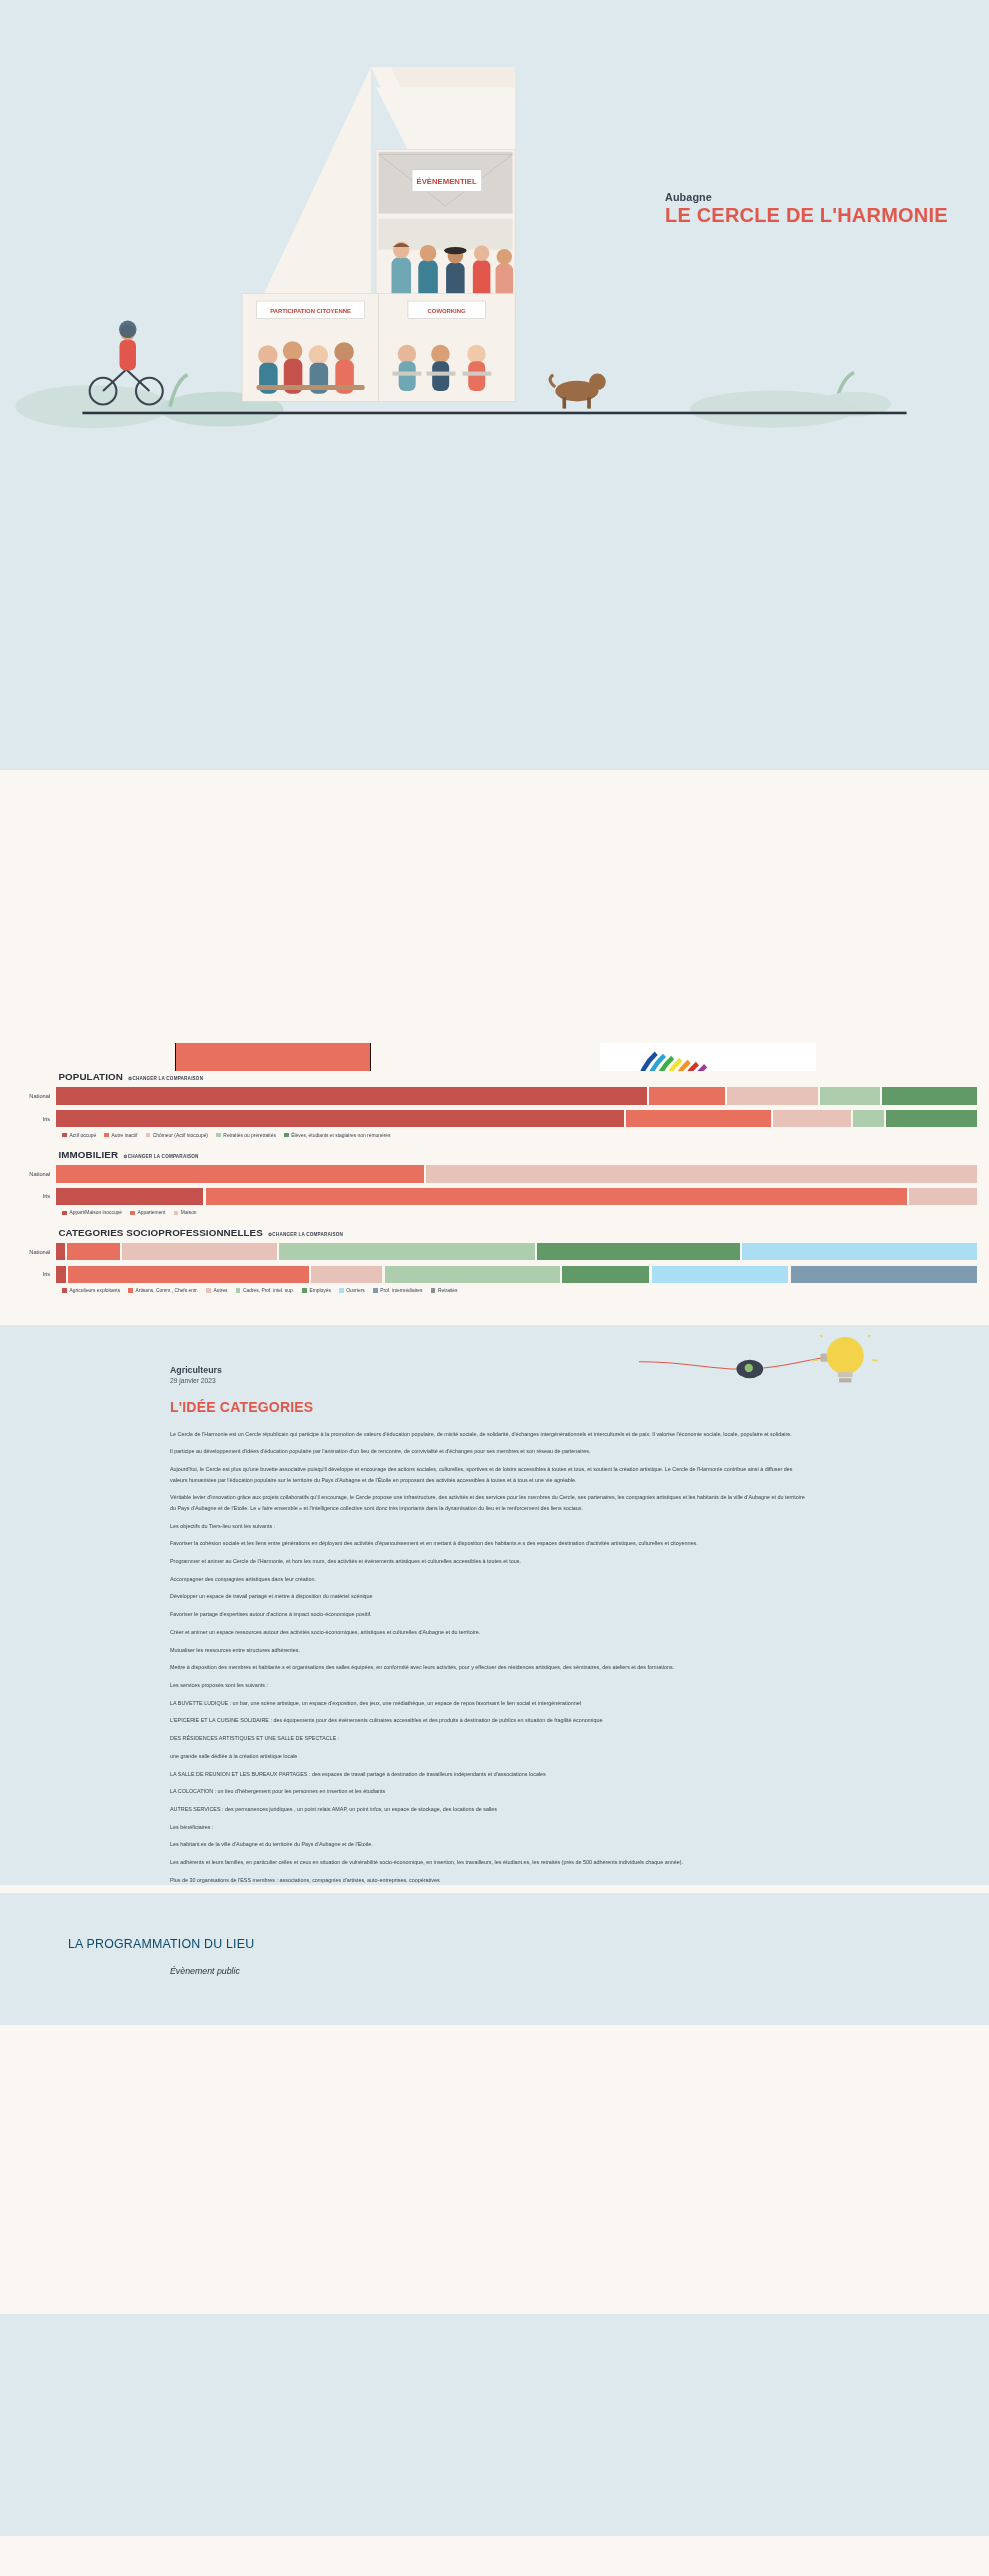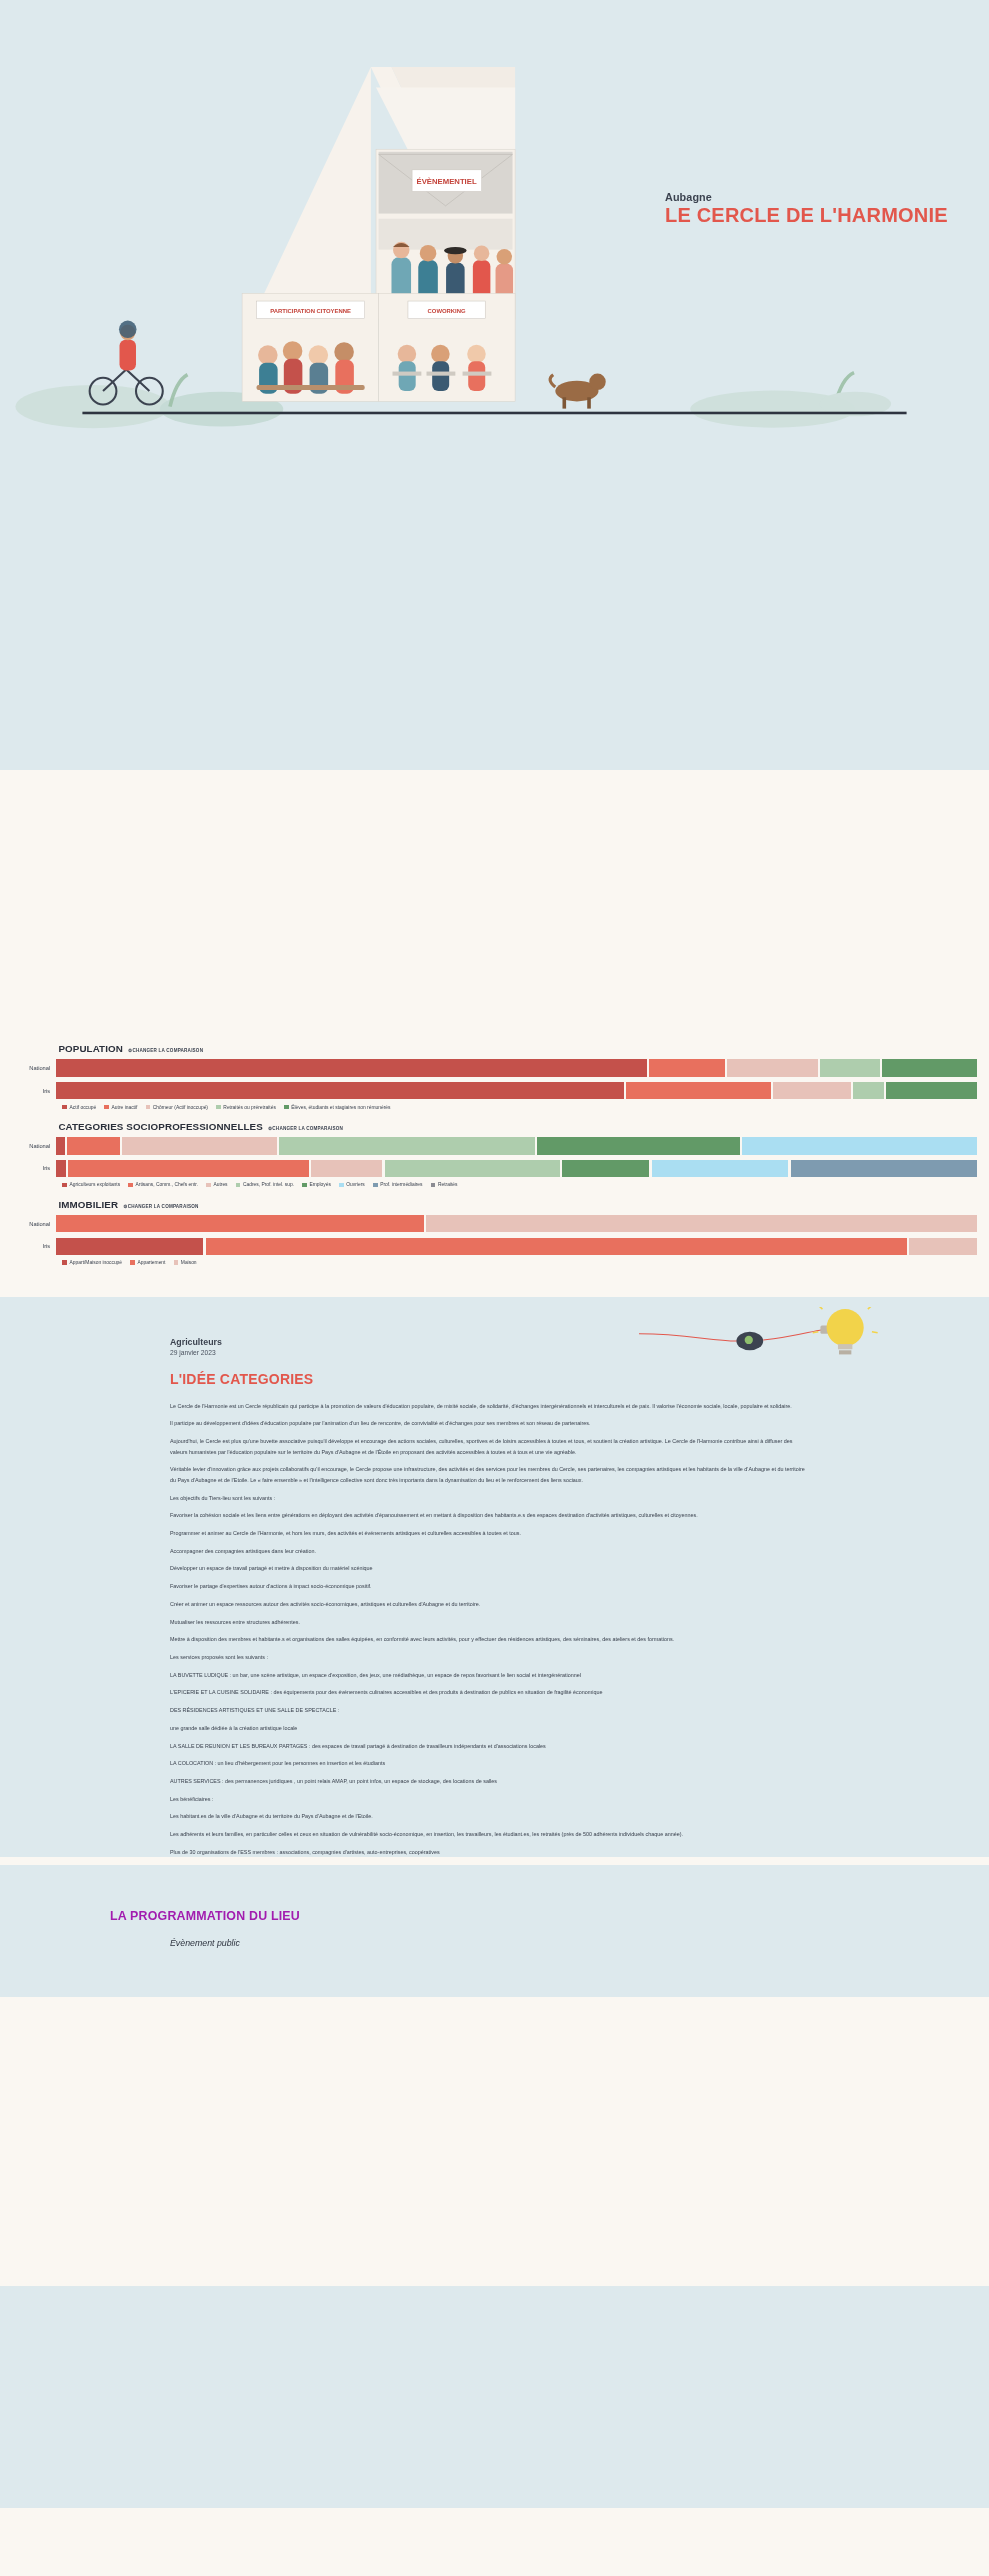--- a/index.html
+++ b/index.html
@@ -64,21 +64,21 @@
     width:11.3px; height:11.3px; background:#fff; border:0.5px solid #b9c2c9;
     font-size:7.2px; line-height:10.3px; text-align:center; color:#3c4350; font-weight:700;
   }
   .map-pin {
     position:absolute; left:321px; top:109px; width:8.2px; height:8.2px;
     background:#2b6cb0; border:1px solid #fff; border-radius:50% 50% 50% 0;
     transform:rotate(-45deg);
   }
 
   
-  .stats { position:relative; padding:0 0 20.6px 0; }
+  .stats { position:relative; padding:0 0 20.6px 0;margin-top:28px; }
   .chart-block { padding:0 12.4px 0 12.4px; }
   .chart-head { display:flex; align-items:baseline; gap:5.2px; margin:0 0 5.2px 46px; }
   .chart-title { font-size:9.8px; font-weight:800; color:#2a2f3a; letter-spacing:0.1px; }
   .chart-change { font-size:4.6px; font-weight:700; color:#3c4350; letter-spacing:0.2px; }
   .gear-glyph { font-size:4.6px; }
   .bar-row { display:flex; align-items:center; height:17.5px; margin-bottom:5.2px; }
   .bar-rowlabel { width:44px; text-align:right; padding-right:6.2px; font-size:5.7px; color:#39404d; }
   .bar-track { flex:1; display:flex; gap:2.1px; height:17.5px; }
   .seg { height:17.5px; }
   .legend { display:flex; flex-wrap:wrap; gap:8.2px; margin:3.1px 0 0 50px; }
@@ -101,21 +101,21 @@
   .valeurs { padding:38px 0 0 0; }
   .valeurs-h { margin-left:170px; font-size:12.4px; font-weight:800; color:#e2574c; letter-spacing:0.2px;}
   .valeurs-grid {
     margin:17.5px 0 0 170px; width:453px;
     display:grid; grid-template-columns:1fr 1fr; row-gap:17.5px;
   }
   .valeur { font-size:9.3px; font-weight:700; color:#2e3440; }
 
   
   .prog { padding:44px 0 49px 0; }
-  .prog-h { margin-left:110px; font-size:12.4px; font-weight:700; color:#a21caf; letter-spacing:0.2px;}
+  .prog-h { margin-left:68px; font-size:12.4px; font-weight:400; color:#0c4a6e; letter-spacing:0.2px;}
   .prog-item { margin:15.5px 0 0 170px; font-size:8.8px; font-style:italic; color:#2e3440; }
 
   
   .compo { position:relative; height:289px; }
 
   
   .acteurs { position:relative; height:222px; }
 </style>
 </head>
 <body>
@@ -338,20 +338,55 @@
               <span class="legend-txt">Retraités ou préretraités</span>
             </div>
             <div class="legend-item">
               <span class="swatch" style="background: rgb(98, 154, 103);"></span>
               <span class="legend-txt">Élèves, étudiants et stagiaires non rémunérés</span>
             </div>
           </div>
         </div>
         <div class="chart-block" style="margin-bottom: 11.3px;">
           <div class="chart-head">
+            <span class="chart-title">IMMOBILIER</span>
+            <span class="chart-change"><span class="gear-glyph">⚙</span>CHANGER LA COMPARAISON</span>
+          </div>
+          <div class="bar-row">
+            <div class="bar-rowlabel">National</div>
+            <div class="bar-track">
+              <div class="seg" style="flex: 38 1 0%; background: rgb(232, 112, 94);"></div>
+              <div class="seg" style="flex: 57 1 0%; background: rgb(231, 194, 185);"></div>
+            </div>
+          </div>
+          <div class="bar-row">
+            <div class="bar-rowlabel">Iris</div>
+            <div class="bar-track">
+              <div class="seg" style="flex: 13 1 0%; background: rgb(196, 81, 75);"></div>
+              <div class="seg" style="flex: 62 1 0%; background: rgb(232, 112, 94);"></div>
+              <div class="seg" style="flex: 6 1 0%; background: rgb(231, 194, 185);"></div>
+            </div>
+          </div>
+          <div class="legend">
+            <div class="legend-item">
+              <span class="swatch" style="background: rgb(196, 81, 75);"></span>
+              <span class="legend-txt">Appart/Maison inoccupé</span>
+            </div>
+            <div class="legend-item">
+              <span class="swatch" style="background: rgb(232, 112, 94);"></span>
+              <span class="legend-txt">Appartement</span>
+            </div>
+            <div class="legend-item">
+              <span class="swatch" style="background: rgb(231, 194, 185);"></span>
+              <span class="legend-txt">Maison</span>
+            </div>
+          </div>
+        </div>
+        <div class="chart-block" style="margin-bottom: 11.3px;">
+          <div class="chart-head">
             <span class="chart-title">CATEGORIES SOCIOPROFESSIONNELLES</span>
             <span class="chart-change"><span class="gear-glyph">⚙</span>CHANGER LA COMPARAISON</span>
           </div>
           <div class="bar-row">
             <div class="bar-rowlabel">National</div>
             <div class="bar-track">
               <div class="seg" style="flex: 0.8 1 0%; background: rgb(196, 81, 75);"></div>
               <div class="seg" style="flex: 5 1 0%; background: rgb(232, 112, 94);"></div>
               <div class="seg" style="flex: 14.5 1 0%; background: rgb(231, 194, 185);"></div>
               <div class="seg" style="flex: 24 1 0%; background: rgb(174, 205, 173);"></div>
@@ -396,55 +431,20 @@
               <span class="swatch" style="background: rgb(170, 222, 242);"></span>
               <span class="legend-txt">Ouvriers</span>
             </div>
             <div class="legend-item">
               <span class="swatch" style="background: rgb(126, 155, 176);"></span>
               <span class="legend-txt">Prof. intermédiaires</span>
             </div>
             <div class="legend-item">
               <span class="swatch" style="background: rgb(140, 140, 147);"></span>
               <span class="legend-txt">Retraités</span>
-            </div>
-          </div>
-        </div>
-        <div class="chart-block" style="margin-bottom: 11.3px;">
-          <div class="chart-head">
-            <span class="chart-title">IMMOBILIER</span>
-            <span class="chart-change"><span class="gear-glyph">⚙</span>CHANGER LA COMPARAISON</span>
-          </div>
-          <div class="bar-row">
-            <div class="bar-rowlabel">National</div>
-            <div class="bar-track">
-              <div class="seg" style="flex: 38 1 0%; background: rgb(232, 112, 94);"></div>
-              <div class="seg" style="flex: 57 1 0%; background: rgb(231, 194, 185);"></div>
-            </div>
-          </div>
-          <div class="bar-row">
-            <div class="bar-rowlabel">Iris</div>
-            <div class="bar-track">
-              <div class="seg" style="flex: 13 1 0%; background: rgb(196, 81, 75);"></div>
-              <div class="seg" style="flex: 62 1 0%; background: rgb(232, 112, 94);"></div>
-              <div class="seg" style="flex: 6 1 0%; background: rgb(231, 194, 185);"></div>
-            </div>
-          </div>
-          <div class="legend">
-            <div class="legend-item">
-              <span class="swatch" style="background: rgb(196, 81, 75);"></span>
-              <span class="legend-txt">Appart/Maison inoccupé</span>
-            </div>
-            <div class="legend-item">
-              <span class="swatch" style="background: rgb(232, 112, 94);"></span>
-              <span class="legend-txt">Appartement</span>
-            </div>
-            <div class="legend-item">
-              <span class="swatch" style="background: rgb(231, 194, 185);"></span>
-              <span class="legend-txt">Maison</span>
             </div>
           </div>
         </div>
       </div>
   </section>
 
   <section class="idea bg-blue">
     <svg class="bulb" viewBox="0 0 520 130">
       <path d="M0 52 C 90 52 140 66 190 66" stroke="#e2574c" stroke-width="2" fill="none"></path>
       <ellipse cx="215" cy="66" rx="26" ry="18" fill="#3c4350"></ellipse>

